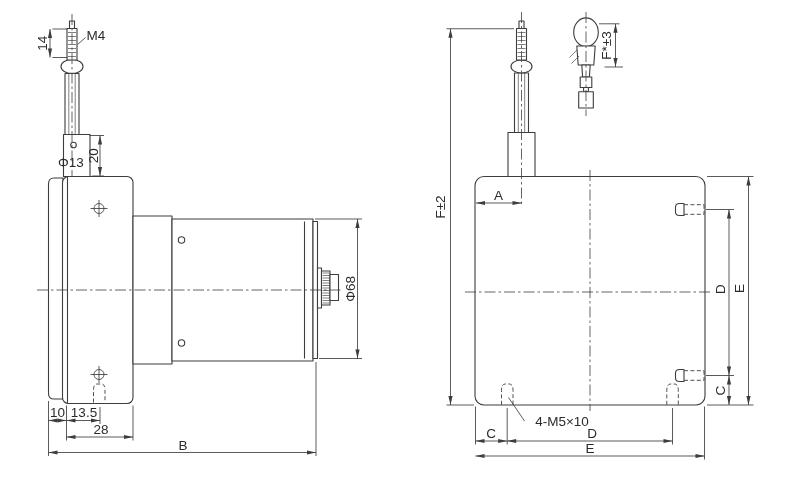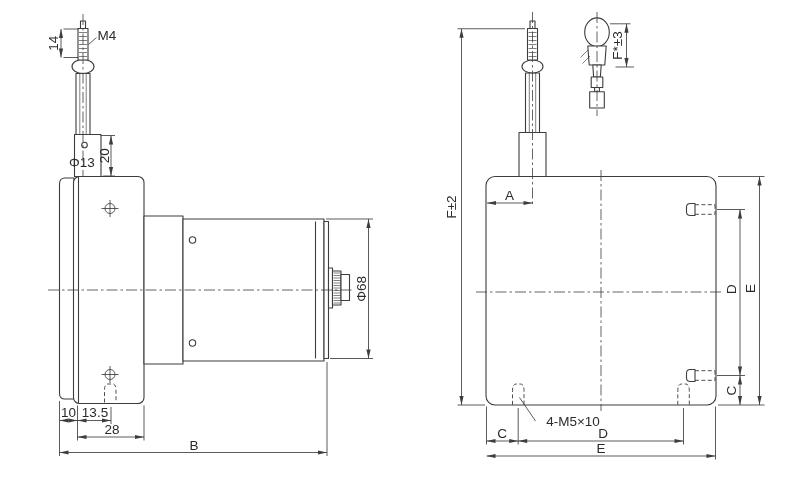--- a/index.html
+++ b/index.html
@@ -1,17 +1,17 @@
 <!DOCTYPE html>
 <html style="--line: #3d3d3d; --text: #2b2b2b; --bg: #ffffff;"><head>
 <meta charset="utf-8">
 <style>
   :root { --line:#3d3d3d; --text:#2b2b2b; --bg:#ffffff; }
   html,body { margin:0; padding:0; background:var(--bg); }
-  .stage { width:644px; height:503px; position:relative; background:var(--bg);padding-left:11px; }
+  .stage { width:644px; height:503px; position:relative; background:var(--bg); }
   svg { display:block; }
   .s   { fill:#fff; stroke:var(--line); stroke-width:1.1; stroke-linejoin:round; }
   .l   { fill:none; stroke:var(--line); stroke-width:1.1; stroke-linejoin:round; }
   .t   { fill:none; stroke:var(--line); stroke-width:0.65; }
   .d   { fill:none; stroke:var(--line); stroke-width:0.85; }
   .cl  { fill:none; stroke:var(--line); stroke-width:0.8; stroke-dasharray:11 3 2.5 3; }
   .hid { fill:none; stroke:var(--line); stroke-width:0.9; stroke-dasharray:4 2.4; }
   .txt { font:13.5px "Liberation Sans", sans-serif; fill:var(--text); text-anchor:middle; }
   #ah path { fill:var(--line); }
 </style>

